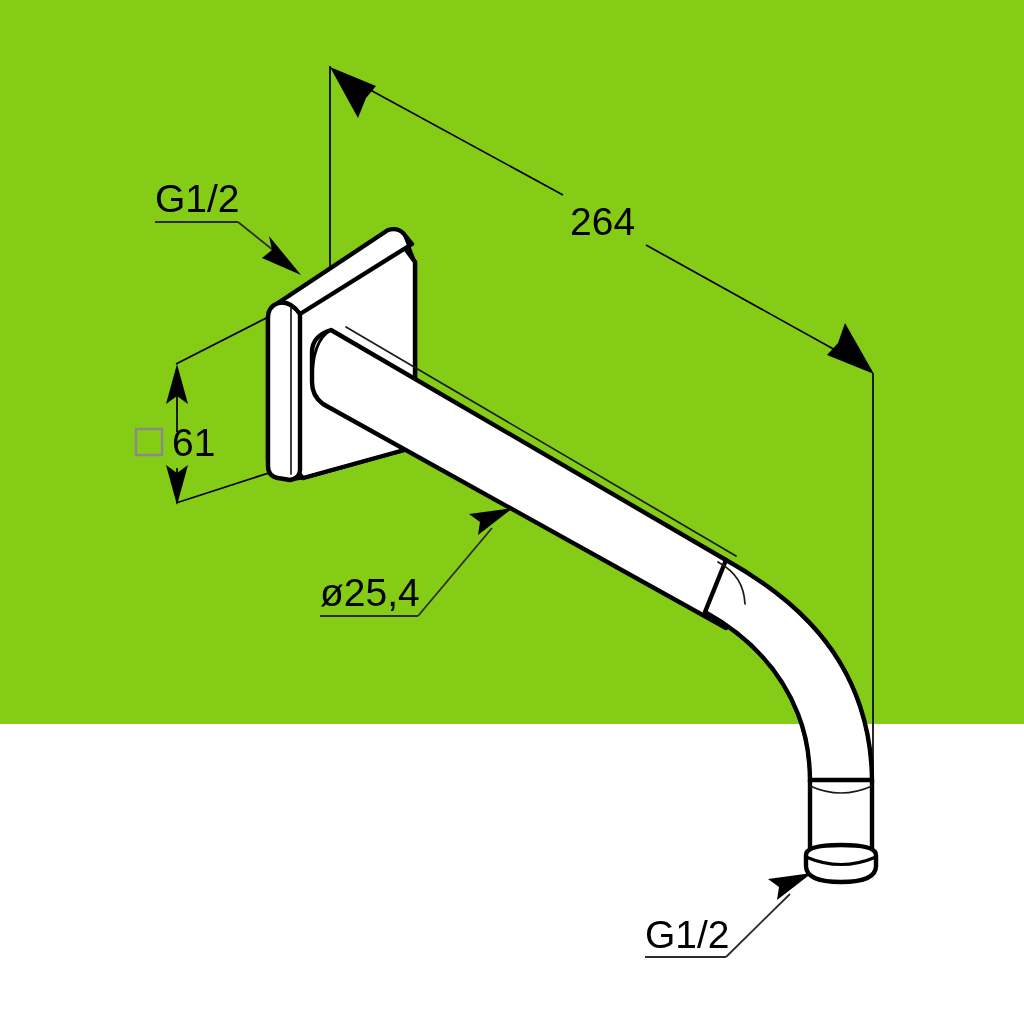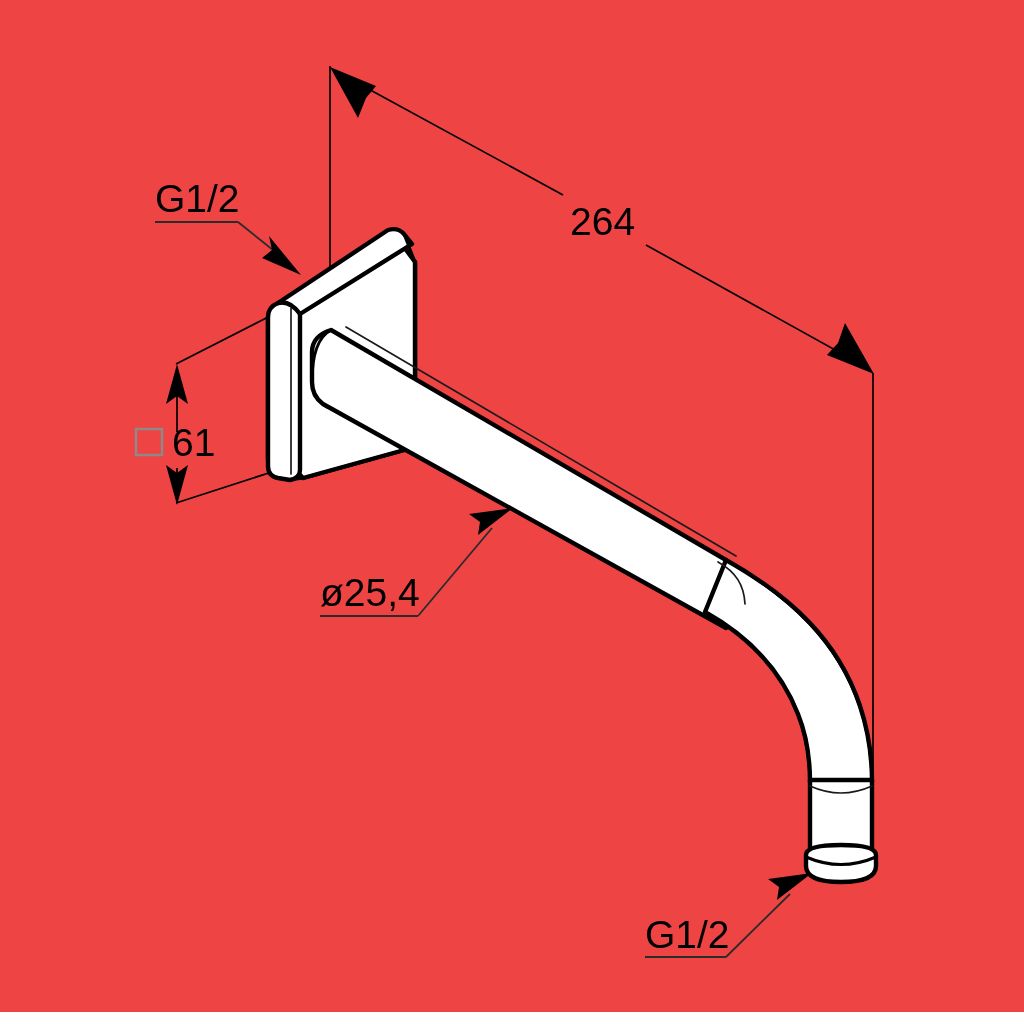--- a/index.html
+++ b/index.html
@@ -10,22 +10,22 @@
   }
   body {
     width: 1024px;
     height: 1024px;
     font-family: "Liberation Sans", sans-serif;
     overflow: hidden;
   }
   #drawing-root {
     position: relative;
     width: 1024px;
-    height: 1012px;
-    background: #ef4444;
+    height: 724px;
+    background: #84cc16;
   }
   svg#technical-drawing {
     display: block;
     width: 1024px;
     height: 1024px;
   }
   .part-outline {
     fill: #ffffff;
     stroke: #000000;
     stroke-width: 4.4;

